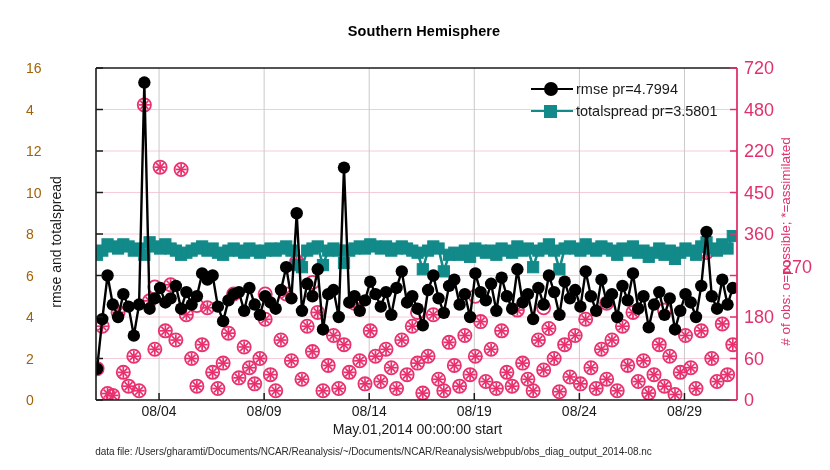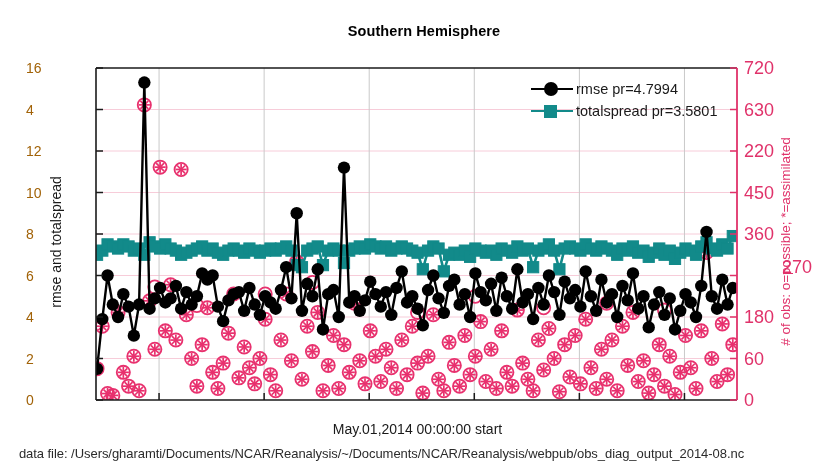--- a/index.html
+++ b/index.html
@@ -67,25 +67,25 @@
     position: absolute;
     left: 95px;
     top: 421px;
     width: 645px;
     text-align: center;
     font-size: 14px;
     color: #1a1a1a;
   }
   #footer-note {
     position: absolute;
-    left: 8px;
+    left: 0;
     top: 446px;
     width: 747px;
     text-align: center;
-    font-size: 13px;
+    font-size: 10px;
     color: #2b2b2b;
     letter-spacing: -0.05px;
   }
 
   
   .tick-left {
     position: absolute;
     right: 16px;
     width: 46px;
     text-align: left;
@@ -1377,24 +1377,32 @@
     </div>
 
   <div id="yticks-right">
       <div class="tick-right" style="top: 400px;">0</div>
       <div class="tick-right" style="top: 358.5px;">60</div>
       <div class="tick-right" style="top: 317px;">180</div>
       <div class="tick-right" style="top: 267px; margin-left: 38px;">270</div>
       <div class="tick-right" style="top: 234px;">360</div>
       <div class="tick-right" style="top: 192.5px;">450</div>
       <div class="tick-right" style="top: 151px;">220</div>
-      <div class="tick-right" style="top: 109.5px;">630</div>
+      <div class="tick-right" style="top: 109.5px;">480</div>
       <div class="tick-right" style="top: 68px;">720</div>
     </div>
 
+  <div id="xticks">
+      <div class="tick-x" style="left: 159.049px;">08/04</div>
+      <div class="tick-x" style="left: 264.131px;">08/09</div>
+      <div class="tick-x" style="left: 369.213px;">08/14</div>
+      <div class="tick-x" style="left: 474.295px;">08/19</div>
+      <div class="tick-x" style="left: 579.377px;">08/24</div>
+      <div class="tick-x" style="left: 684.459px;">08/29</div>
+    </div>
 
   <div id="ylabel-left">rmse and totalspread</div>
   <div id="ylabel-right"># of obs: o=possible; *=assimilated</div>
   <div id="xlabel">May.01,2014 00:00:00 start</div>
 
   <div id="legend">
       <div class="legend-row">
         <div class="legend-sample">
           <div class="legend-line" style="background: rgb(0, 0, 0);"></div>
           <div class="legend-marker-circle" style="background: rgb(0, 0, 0);"></div>

